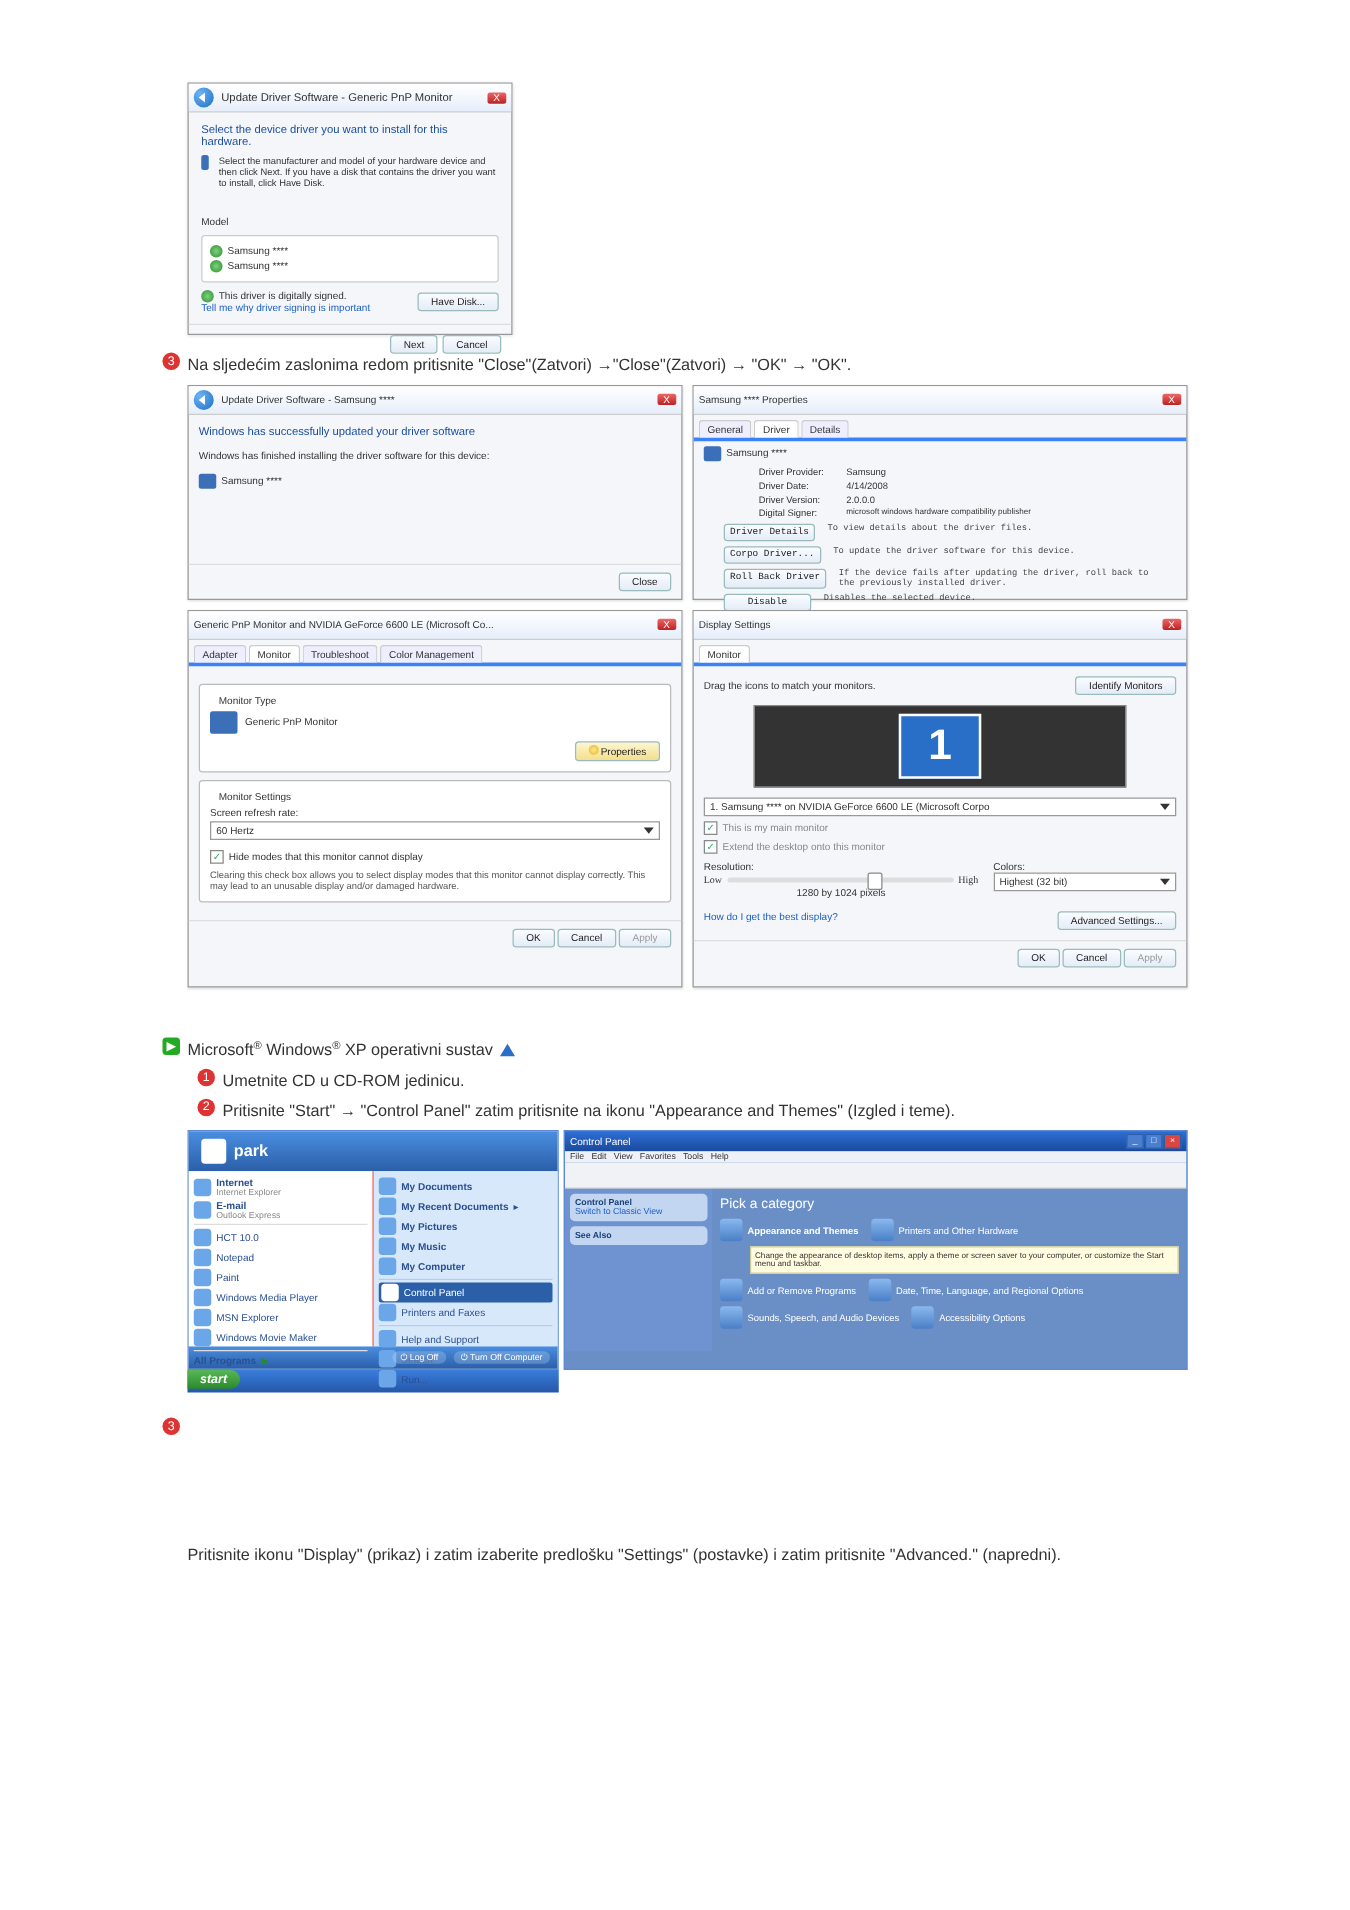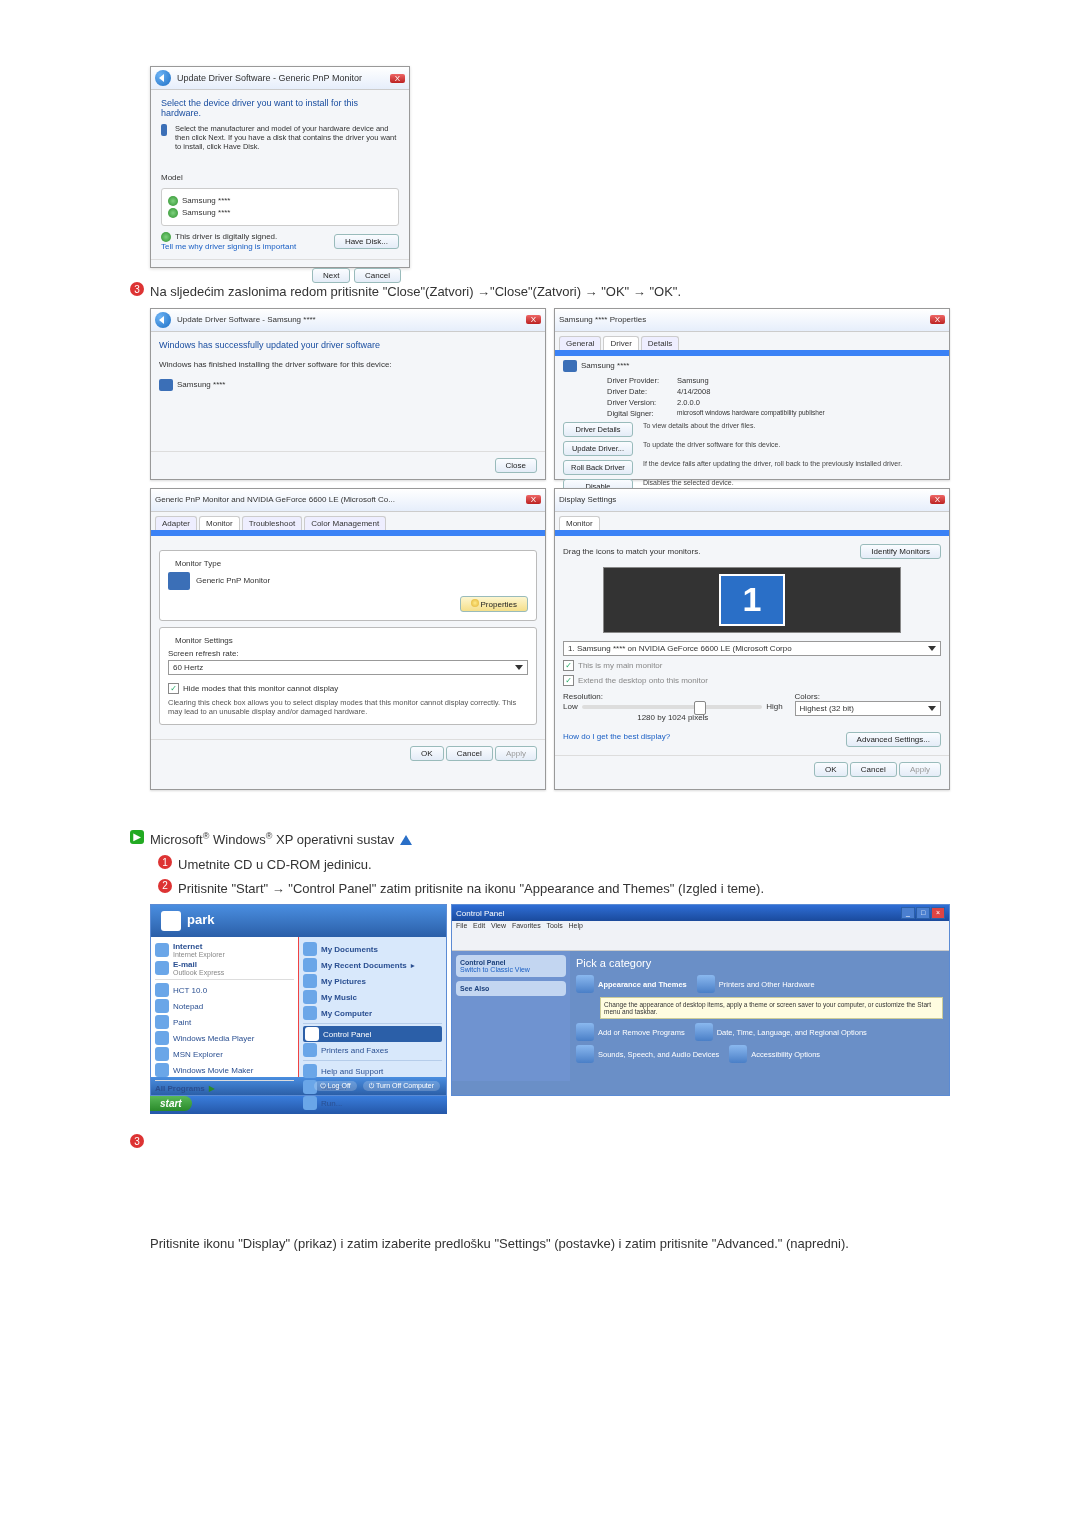--- a/index.html
+++ b/index.html
@@ -84,26 +84,26 @@
   }
   .bullet.red { background:#d33; }
   .bullet.green { background:#2a2; }
   .step-text { font-size:13px;line-height:1.5; }
   .grid2 {
     display:grid;grid-template-columns: 1fr 1fr;gap:8px;margin-left:20px;
   }
   .small-win { border:1px solid #999;background:#f4f6f9;font-size:8px;box-shadow:0 1px 2px rgba(0,0,0,0.15); }
   .small-win .titlebar { font-size:8px; }
   .body-pad { padding:8px; }
-  .tab-row { display:flex;gap:2px;padding:4px 4px 0 4px;border-bottom:6px solid #3b82f6;font-size:8px; }
+  .tab-row { display:flex;gap:2px;padding:4px 4px 0 4px;border-bottom:3px solid #3b82f6;font-size:8px; }
   .tab { background:#fff;border:1px solid #ccc;border-bottom:none;padding:2px 6px;border-radius:3px 3px 0 0; }
   .tab.inactive { background:#eef; }
   .field-row { display:flex;margin:2px 0;font-size:7.5px; }
   .field-row .lbl { width:70px;color:#333;padding-left:44px; }
-  .win2-btnrow { display:flex;gap:4px;margin:4px 0; }
+  .win2-btnrow { display:flex;gap:4px;margin:4px 16px;font-family:Liberation Mono, monospace; }
   .win2-btnrow .btn { min-width:60px;text-align:center;font-size:7.5px;padding:2px 4px; }
   .win2-btnrow .desc { font-size:7px;color:#444;flex:1;padding-left:6px; }
   .monitor-groupbox {
     border:1px solid #bbb;border-radius:3px;padding:8px;margin:6px 0;background:#fff;
   }
   .dropdown {
     border:1px solid #999;background:#fff;font-size:8px;padding:2px 4px;
     display:flex;justify-content:space-between;align-items:center;
   }
   .chev { width:0;height:0;border-left:4px solid transparent;border-right:4px solid transparent;border-top:5px solid #333; }
@@ -241,21 +241,21 @@
           </div>
         <div class="field-row">
             <span class="lbl">Digital Signer:</span>
             <span style="font-size:6.5px;">microsoft windows hardware compatibility publisher</span>
           </div>
         <div class="win2-btnrow">
             <span class="btn">Driver Details</span>
             <span class="desc">To view details about the driver files.</span>
           </div>
         <div class="win2-btnrow">
-            <span class="btn">Update Driver...</span>
+            <span class="btn">Corpo Driver...</span>
             <span class="desc">To update the driver software for this device.</span>
           </div>
         <div class="win2-btnrow">
             <span class="btn">Roll Back Driver</span>
             <span class="desc">If the device fails after updating the driver, roll back to the previously installed driver.</span>
           </div>
         <div class="win2-btnrow">
             <span class="btn">Disable</span>
             <span class="desc">Disables the selected device.</span>
           </div>
@@ -329,21 +329,21 @@
         </div>
         <div class="dropdown">
           <span>1. Samsung **** on NVIDIA GeForce 6600 LE (Microsoft Corpo</span>
           <span class="chev"></span>
         </div>
         <div style="margin:4px 0;color:#888;"><span class="checkbox">✓</span><span>This is my main monitor</span></div>
         <div style="margin:2px 0;color:#888;"><span class="checkbox">✓</span><span>Extend the desktop onto this monitor</span></div>
         <div style="display:flex;gap:12px;margin-top:6px;">
           <div style="flex:1.2;">
             <div>Resolution:</div>
-            <div style="display:flex;align-items:center;gap:4px;">
+            <div style="display:flex;align-items:center;gap:4px;font-family:Liberation Serif, serif;">
               <span>Low</span>
               <div class="slider-track" style="flex:1;">
                   <div class="slider-thumb" style="left:62%;"></div>
                 </div>
               <span>High</span>
             </div>
             <div style="text-align:center;font-size:8px;">1280 by 1024 pixels</div>
           </div>
           <div style="flex:0.8;">
             <div>Colors:</div>

